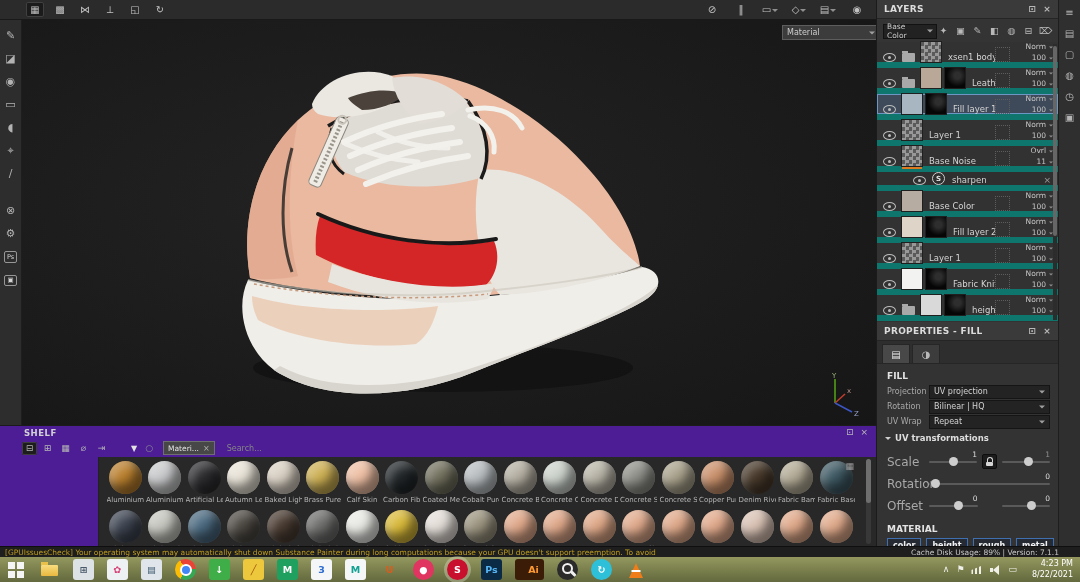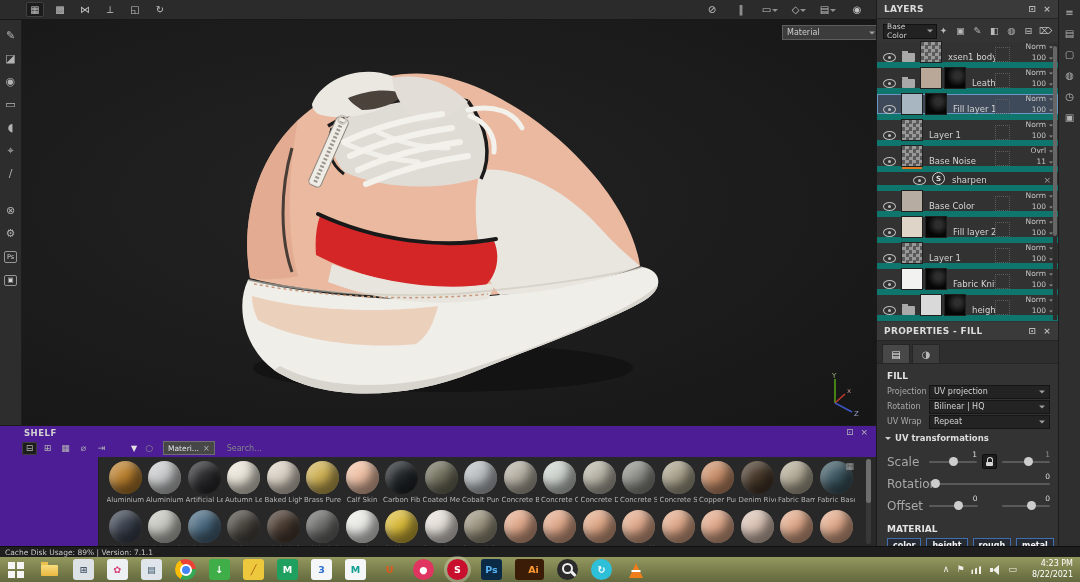--- a/index.html
+++ b/index.html
@@ -835,20 +835,21 @@
       <span class="dock-ic">▢</span>
 
       <span class="dock-ic">◍</span>
 
       <span class="dock-ic">◷</span>
 
       <span class="dock-ic">▣</span>
     </div>
 
   <div id="statusbar">
+    <span class="warn">[GPUIssuesCheck] Your operating system may automatically shut down Substance Painter during long computations because your GPU doesn't support preemption. To avoid</span>
     <span class="cache">Cache Disk Usage:  89% | Version: 7.1.1</span>
   </div>
 
   <div id="taskbar">
     <div class="tb-icons">
 
         <span class="tb win">
           
         </span>
 

